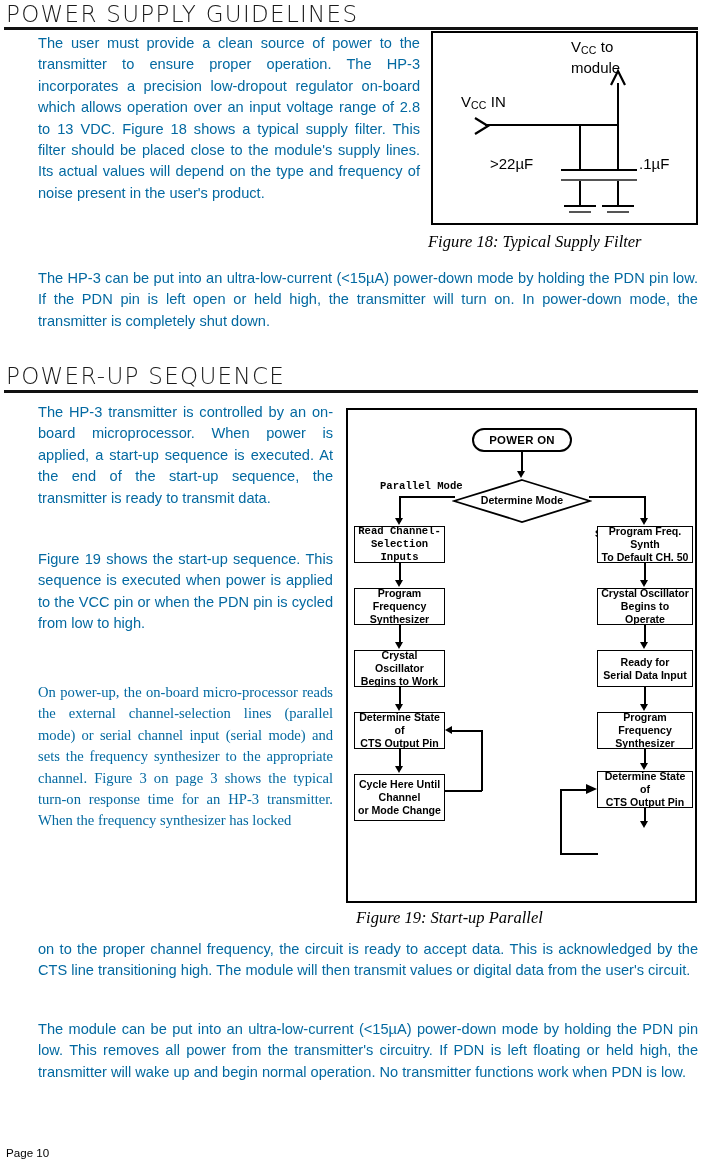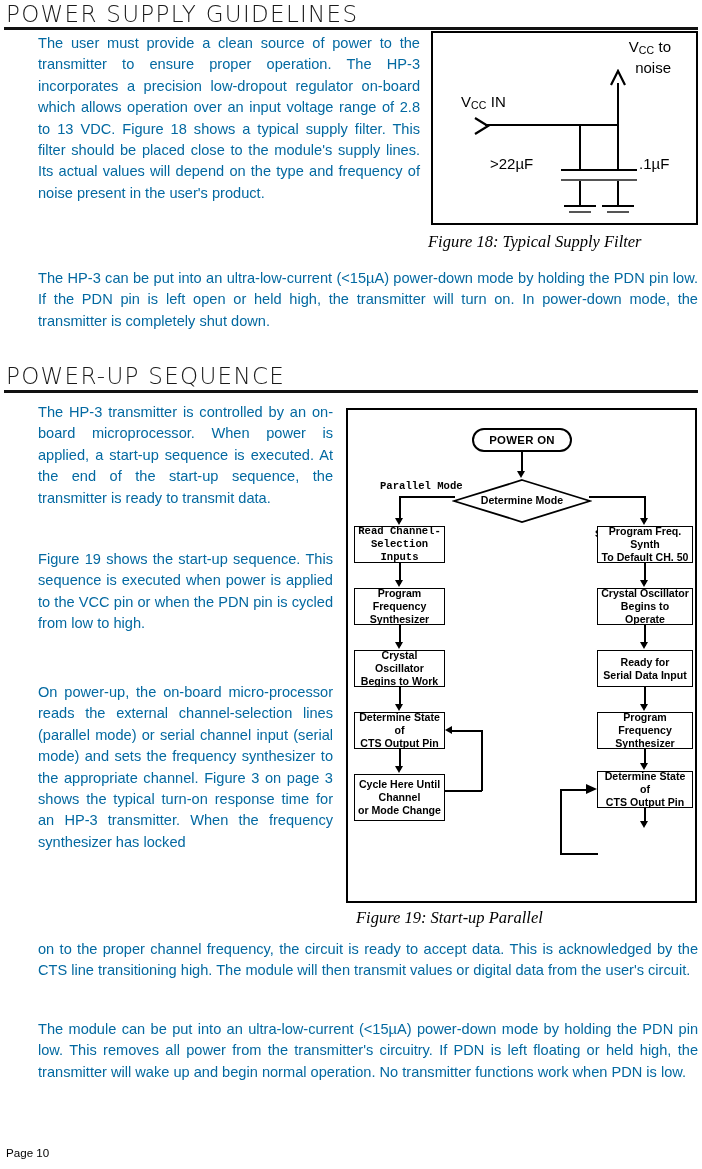--- a/index.html
+++ b/index.html
@@ -73,21 +73,21 @@
   }
 
   
   #fig18-frame { left: 431px; top: 31px; width: 267px; height: 194px; }
   .sch-label {
     position: absolute;
     font-family: "Liberation Sans", sans-serif;
     font-size: 15px;
     color: #000;
     white-space: nowrap;
-    text-align: right;
+    text-align: left;
   }
   .sch-label .sub {
     font-size: 10.5px;
     vertical-align: -0.18em;
     letter-spacing: 0.2px;
   }
   .wire-h {
     position: absolute;
     background: #000;
     height: 2px;
@@ -194,21 +194,21 @@
   <div class="heading-rule" style="top:27px;"></div>
 
   <div class="para colA" style="top:33px;">The user must provide a clean source of power to the transmitter to ensure proper operation. The HP-3 incorporates a precision low-dropout regulator on-board which allows operation over an input voltage range of 2.8 to 13 VDC. Figure 18 shows a typical supply filter. This filter should be placed close to the module's supply lines. Its actual values will depend on the type and frequency of noise present in the user's product.</div>
 
   <div class="para full" style="top:268px;">The HP-3 can be put into an ultra-low-current (&lt;15µA) power-down mode by holding the PDN pin low. If the PDN pin is left open or held high, the transmitter will turn on. In power-down mode, the transmitter is completely shut down.</div>
 
   <div class="fig-frame" id="fig18-frame">
 
     <div class="sch-label" style="left:138px; top:5px; width:100px; line-height:18px;">
       <span><span>V</span><span class="sub">CC</span><span> to</span></span><br>
-      <span>noise</span>
+      <span>module</span>
     </div>
 
     <div class="sch-label" style="left:28px; top:60px; text-align:left;"><span>V</span><span class="sub">CC</span><span> IN</span></div>
 
     <svg style="position:absolute; left:40px; top:82px;" width="20" height="22">
       <polyline points="2,3 15,11 2,19" fill="none" stroke="#000" stroke-width="2.2"></polyline>
     </svg>
 
     <div class="wire-h" style="left:52px; top:91px; width:133px;"></div>
 
@@ -237,21 +237,21 @@
 
   <div class="fig-caption" style="left:428px; top:232px;">Figure 18: Typical Supply Filter</div>
 
   <div class="section-heading" style="top:363px;">POWER-UP SEQUENCE</div>
   <div class="heading-rule" style="top:390px;"></div>
 
   <div class="para colNarrow" style="top:402px;">The HP-3 transmitter is controlled by an on-board microprocessor. When power is applied, a start-up sequence is executed. At the end of the start-up sequence, the transmitter is ready to transmit data.</div>
 
   <div class="para colNarrow" style="top:549px;">Figure 19 shows the start-up sequence. This sequence is executed when power is applied to the VCC pin or when the PDN pin is cycled from low to high.</div>
 
-  <div class="para colNarrow" style="top:682px;">On power-up, the on-board micro-processor reads the external channel-selection lines (parallel mode) or serial channel input (serial mode) and sets the frequency synthesizer to the appropriate channel. Figure 3 on page 3 shows the typical turn-on response time for an HP-3 transmitter. When the frequency synthesizer has locked</div>
+  <div class="para colNarrow" style="top:682px;font-family:Liberation Serif, serif;">On power-up, the on-board micro-processor reads the external channel-selection lines (parallel mode) or serial channel input (serial mode) and sets the frequency synthesizer to the appropriate channel. Figure 3 on page 3 shows the typical turn-on response time for an HP-3 transmitter. When the frequency synthesizer has locked</div>
 
   <div class="para full" style="top:939px;">on to the proper channel frequency, the circuit is ready to accept data. This is acknowledged by the CTS line transitioning high. The module will then transmit values or digital data from the user's circuit.</div>
 
   <div class="para full" style="top:1019px;">The module can be put into an ultra-low-current (&lt;15µA) power-down mode by holding the PDN pin low. This removes all power from the transmitter's circuitry. If PDN is left floating or held high, the transmitter will wake up and begin normal operation. No transmitter functions work when PDN is low.</div>
 
   <div class="fig-frame" id="fig19-frame">
 
     <div class="fc-term" style="left:124px; top:18px; width:100px; height:24px;">POWER ON</div>
 
     <div class="fc-line-v" style="left:173px; top:42px; height:22px;"></div>

